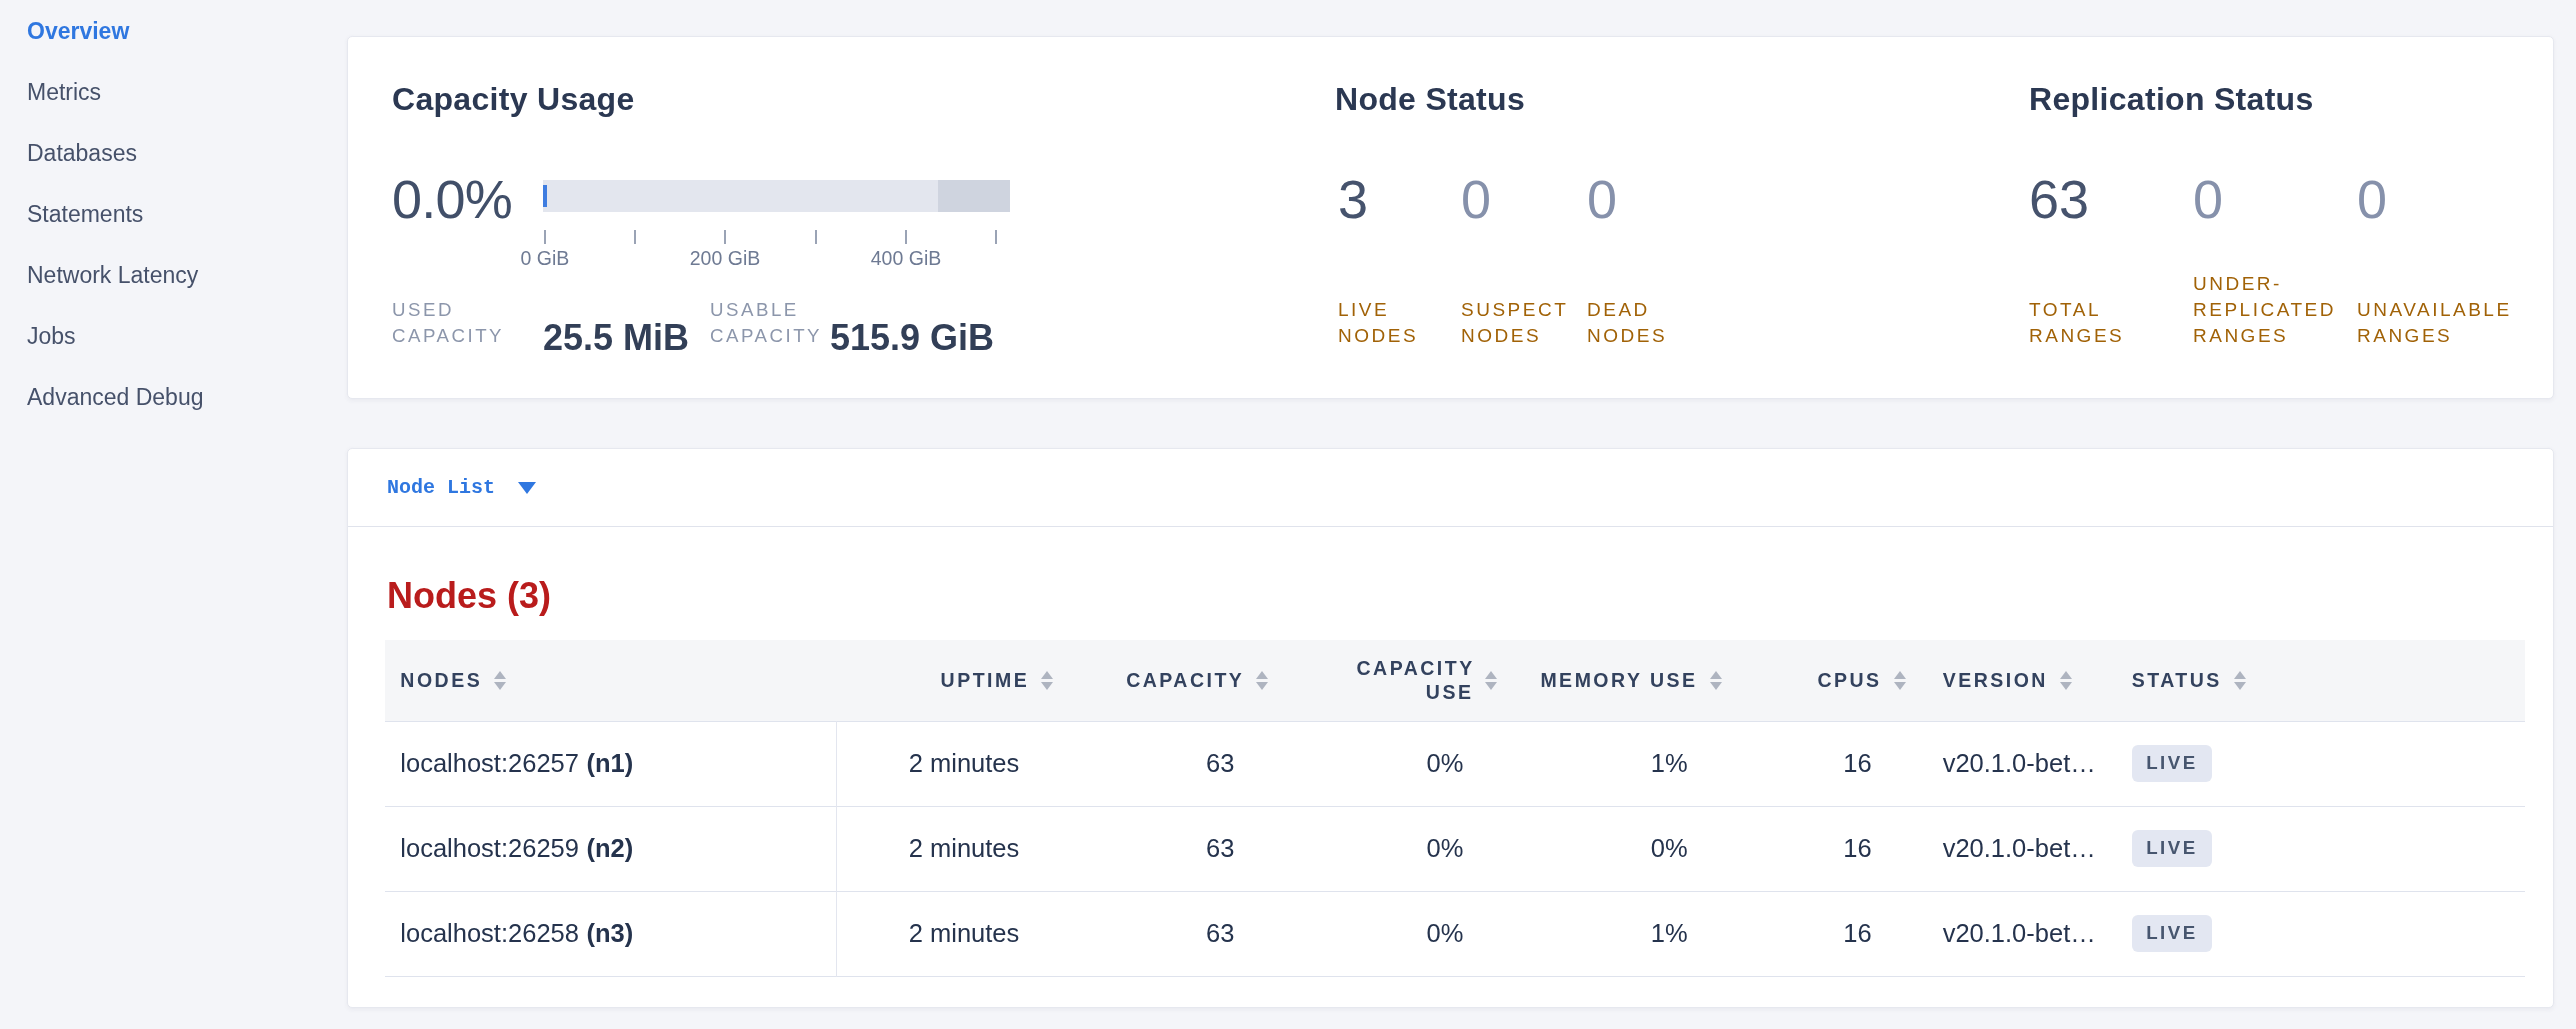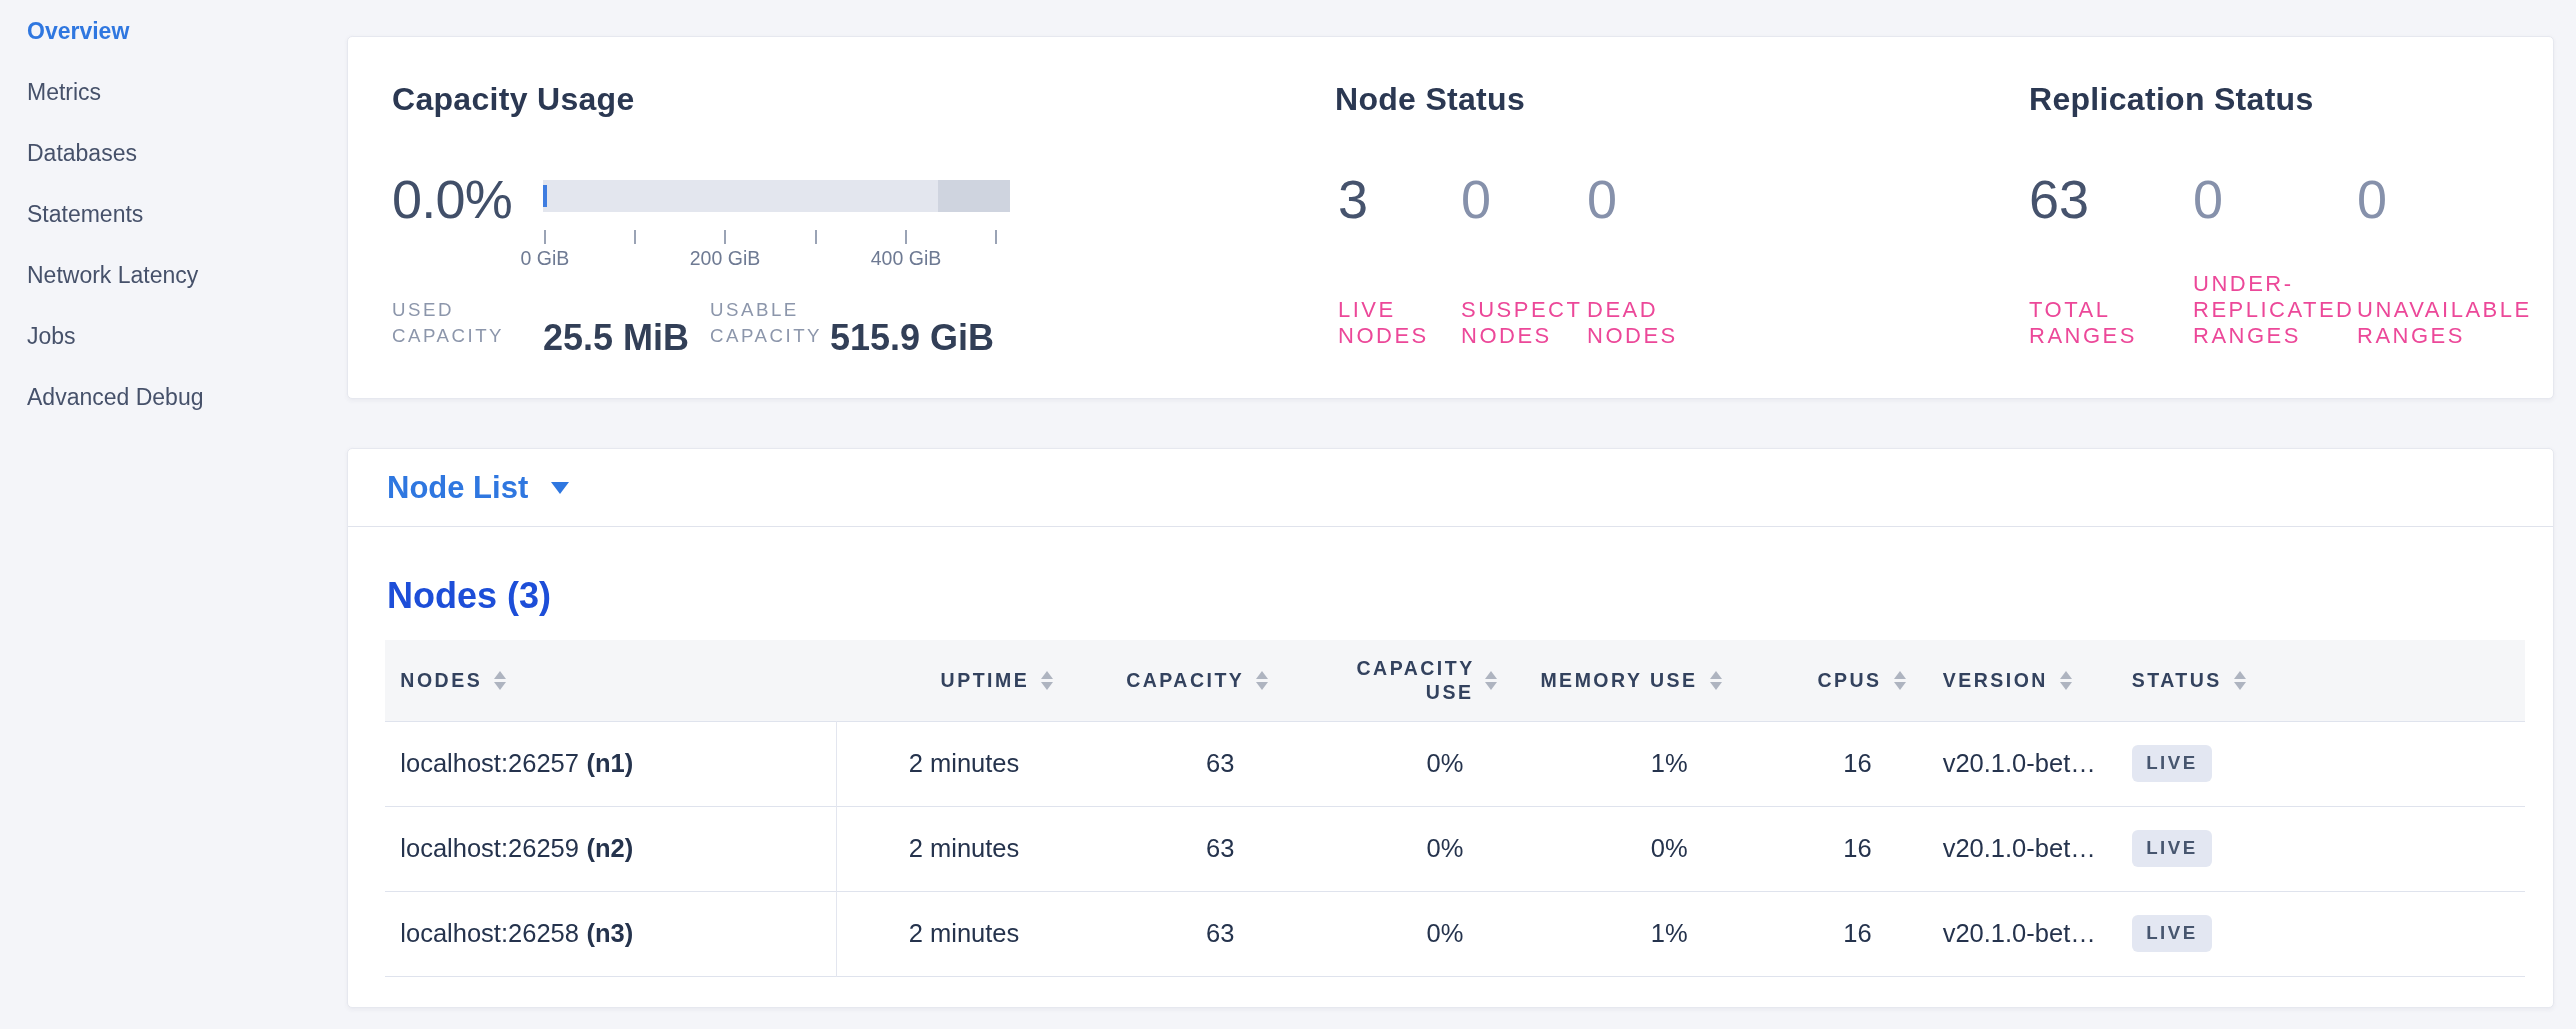--- a/index.html
+++ b/index.html
@@ -41,33 +41,33 @@
   .sum-label.usable { left:362px; width:161px; }
   .sum-value { position:absolute; bottom:39px; font-size:36px; font-weight:700; color:#323f57; white-space:nowrap; }
   .sum-value.used { left:195px; }
   .sum-value.usable { left:482px;text-align:center; }
 
   
   .stat-nums { position:absolute; top:134px; display:flex; }
   .stat-num { font-size:54px; line-height:1.05; color:#8691ab; }
   .stat-num.emph { color:#46536d; }
   .stat-labels { position:absolute; bottom:49px; display:flex; align-items:flex-end; }
-  .stat-label { font-size:22px; line-height:26px; letter-spacing:2.5px; color:#ec4899;margin-top:40px; }
+  .stat-label { font-size:19px; line-height:26px; letter-spacing:2.5px; color:#a16207;margin-top:40px; }
 
   .ns-nums { left:990px; } .ns-labels { left:990px; }
   .ns-w0 { width:123px; } .ns-w1 { width:126px; } .ns-w2 { width:136px; }
   .rs-nums { left:1681px; } .rs-labels { left:1681px; }
   .rs-w0 { width:164px; } .rs-w1 { width:164px; } .rs-w2 { width:204px; }
 
   
   .nodelist-row { height:78px; border-bottom:1.7px solid #e0e3ec; display:flex; align-items:center; padding-left:39px; }
-  .nodelist-label { font-size:31px; font-weight:700; color:#2f77e0; }
+  .nodelist-label { font-size:20px; font-weight:700; color:#2f77e0;font-family:Liberation Mono, monospace; }
   .caret-down { width:0; height:0; margin-left:23px; border-left:9.3px solid transparent;
                 border-right:9.3px solid transparent; border-top:12px solid #2f77e0; }
-  .nodes-heading { position:absolute; left:39px; top:126px; font-size:36px; font-weight:700; color:#1d4ed8; }
+  .nodes-heading { position:absolute; left:39px; top:126px; font-size:36px; font-weight:700; color:#b91c1c; }
 
   table.nodes { position:absolute; left:37px; top:191px; width:2140px; border-collapse:collapse; table-layout:fixed;
                 border-bottom:1.7px solid #dfe3ed; }
   thead th { height:81px; background:#f5f6f8; font-size:19.5px; font-weight:700; letter-spacing:2.5px;
              color:#33425e; vertical-align:middle; overflow:visible; }
   .th-inner { display:flex; align-items:center; }
   th.c-left  .th-inner { justify-content:flex-start; padding-left:15.3px; }
   th.c-right .th-inner { justify-content:flex-end; padding-right:12px; }
   th.c-ver   .th-inner { justify-content:flex-start; padding-left:59px; }
   th.c-stat  .th-inner { justify-content:flex-start; padding-left:36px;text-align:right; }

